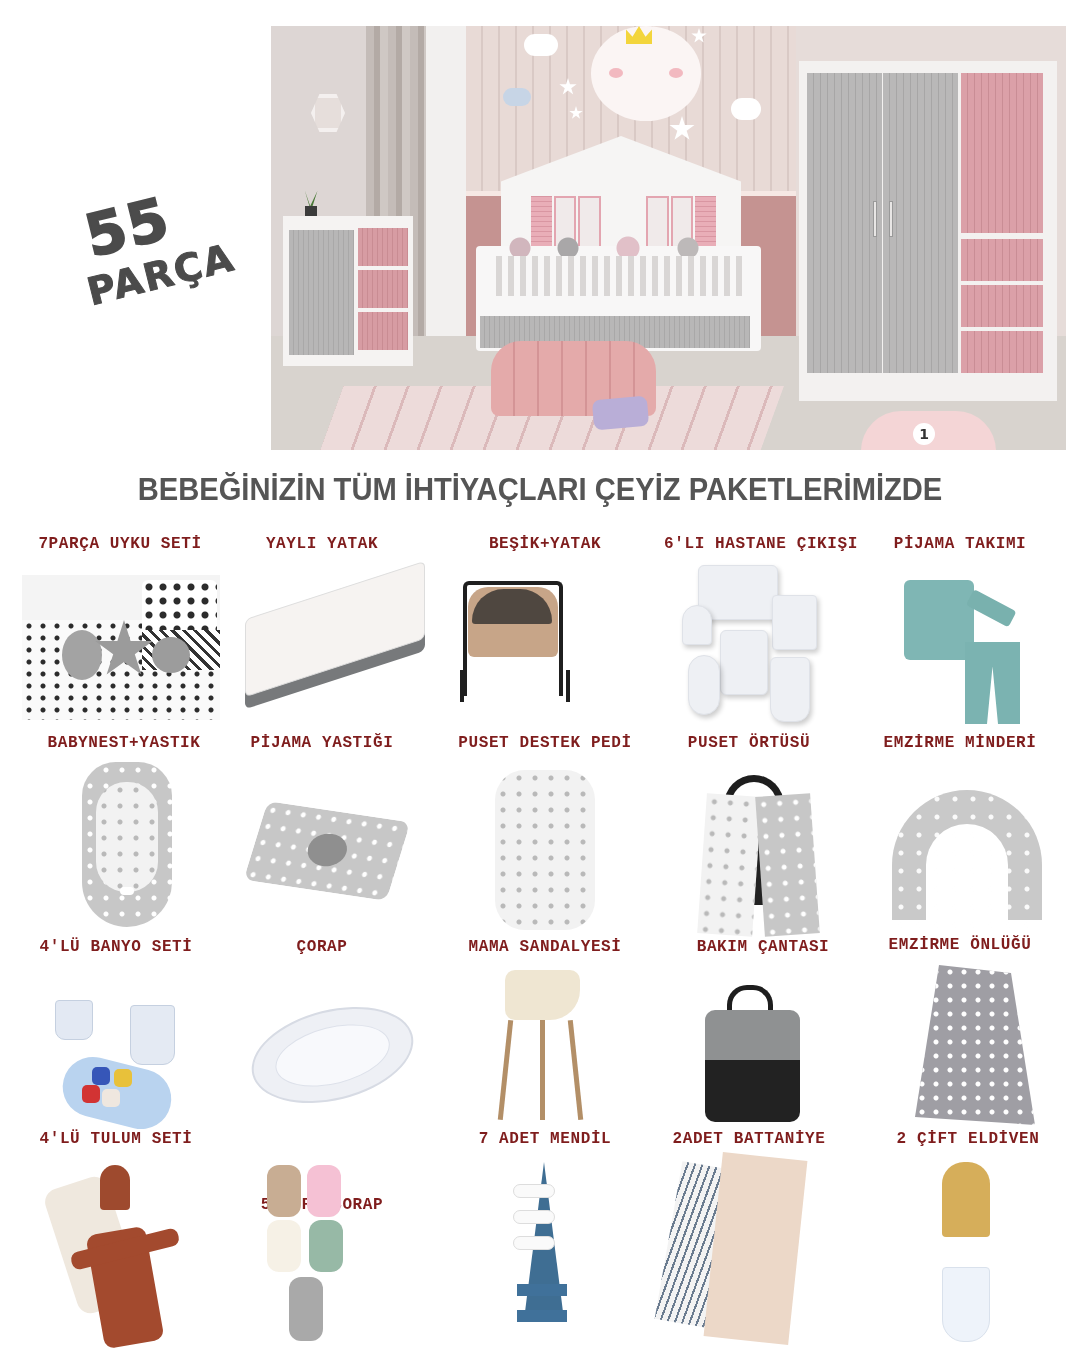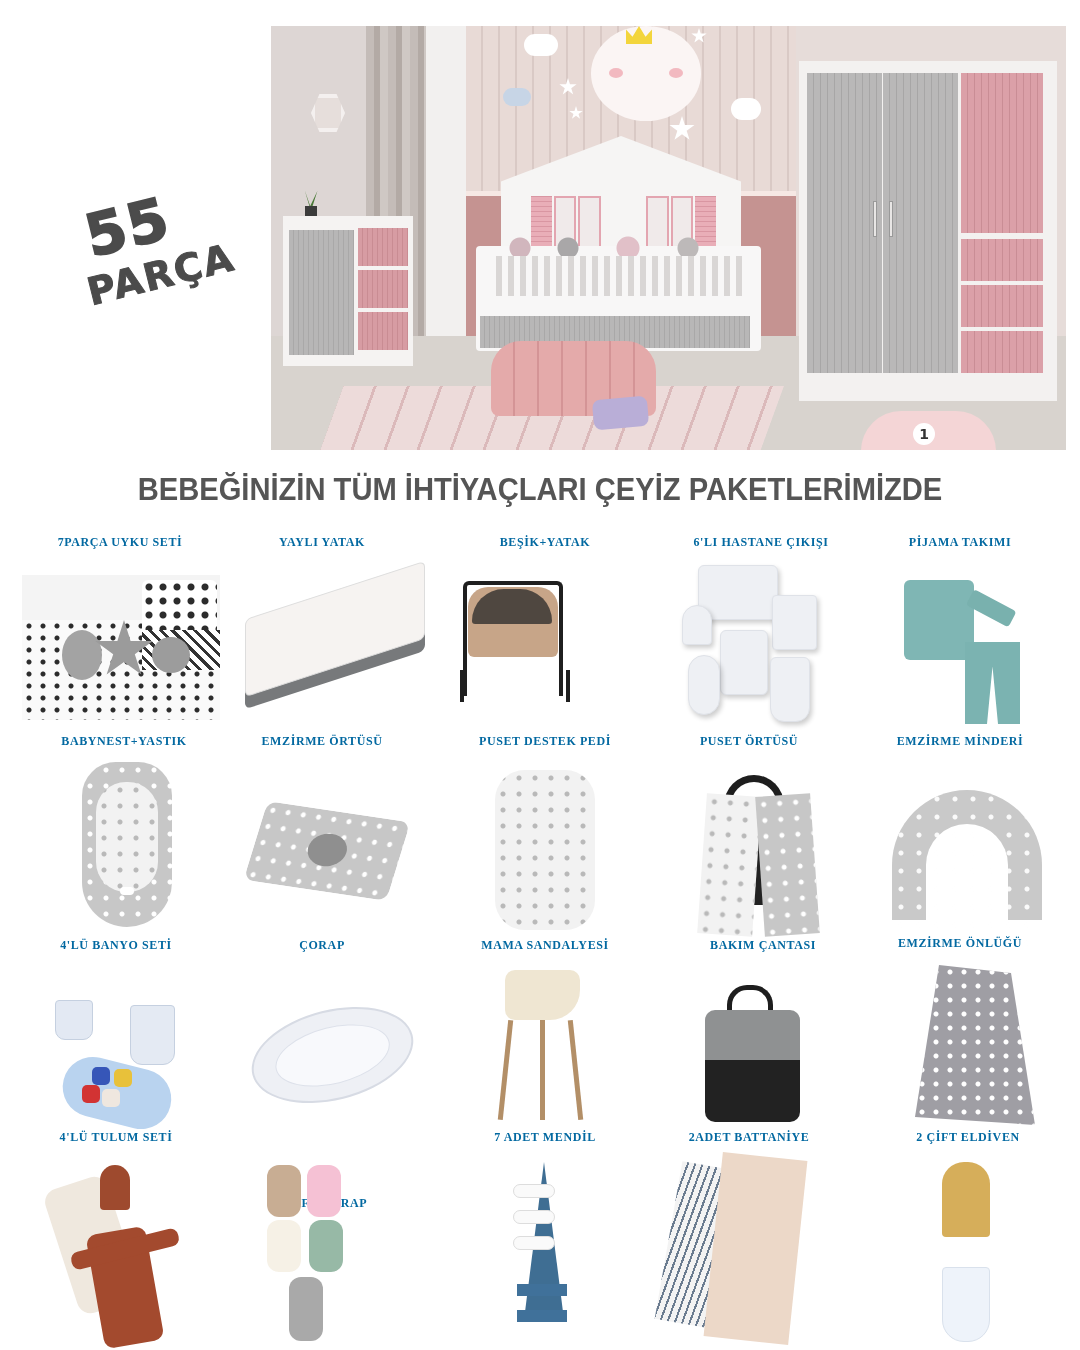--- a/index.html
+++ b/index.html
@@ -54,21 +54,21 @@
   
   .hero .pouf { position: absolute; left: 220px; top: 315px; width: 165px; height: 75px; background: repeating-linear-gradient(90deg, #e4aaaa 0 22px, #d49496 22px 24px); border-radius: 30px 30px 8px 8px; }
   .hero .cushion { position: absolute; left: 322px; top: 372px; width: 55px; height: 30px; background: #b9aed7; border-radius: 8px; transform: rotate(-5deg); }
   .hero .car { position: absolute; left: 590px; top: 385px; width: 135px; height: 50px; background: #f4d5d6; border-radius: 40px 40px 10px 10px; }
   .hero .car::after { content: "1"; position: absolute; left: 52px; top: 12px; width: 22px; height: 22px; border-radius: 50%; background: #fff; color: #333; font: bold 14px "DejaVu Sans", sans-serif; text-align: center; line-height: 22px; }
 
   
   .headline { position: absolute; left: 0; top: 472px; width: 1080px; text-align: center; font-family: "Liberation Sans", sans-serif; font-weight: 700; font-size: 31px; color: #555555; letter-spacing: 0px; transform: scaleX(0.94); }
 
   
-  .label { position: absolute; width: 216px; text-align: center; font-family: Liberation Serif, serif; font-weight: 700; font-size: 12px; color: #0369a1; letter-spacing: 0.6px; white-space: nowrap; }
+  .label { position: absolute; width: 216px; text-align: center; font-family: Liberation Mono, monospace; font-weight: 700; font-size: 16px; color: #7f1d1d; letter-spacing: 0.6px; white-space: nowrap; }
   .prod { position: absolute; }
 
   
   .p-sleep { left: 22px; top: 575px; width: 198px; height: 145px; background: #f4f4f4; overflow: hidden; }
   .p-sleep .sheet { position: absolute; left: 0; top: 45px; width: 198px; height: 100px; background: radial-gradient(circle, #2c2c2c 2px, transparent 3px) 0 0/14px 12px, #fafafa; }
   .p-sleep .pillow { position: absolute; left: 120px; top: 5px; width: 75px; height: 55px; background: radial-gradient(circle, #2c2c2c 3px, transparent 4px) 0 0/14px 14px, #ffffff; border-radius: 6px; }
   .p-sleep .zig { position: absolute; left: 120px; top: 55px; width: 78px; height: 40px; background: repeating-linear-gradient(45deg, #333 0 3px, #fff 3px 8px); }
   .p-sleep .moon { position: absolute; left: 40px; top: 55px; width: 40px; height: 50px; border-radius: 50%; background: #a3a3a3; }
   .p-sleep .starp { position: absolute; left: 72px; top: 45px; width: 60px; height: 60px; background: #9b9b9b; clip-path: polygon(50% 0,61% 35%,98% 35%,68% 57%,79% 91%,50% 70%,21% 91%,32% 57%,2% 35%,39% 35%); }
   .p-sleep .roll { position: absolute; left: 130px; top: 62px; width: 38px; height: 36px; border-radius: 50%; background: #9c9c9c; }
@@ -256,21 +256,21 @@
   <div class="g" style="left:8px;top:90px;width:32px;height:60px;border-radius:16px;"></div>
   <div class="g" style="left:90px;top:92px;width:40px;height:65px;border-radius:6px 6px 14px 14px;"></div>
 </div>
 <div class="prod p-pajama">
   <div class="shirt"></div>
   <div class="sleeve"></div>
   <div class="pants"></div>
 </div>
 
 <div class="label" style="left:16px;top:734px;">BABYNEST+YASTIK</div>
-<div class="label" style="left:214px;top:734px;">EMZİRME ÖRTÜSÜ</div>
+<div class="label" style="left:214px;top:734px;">PİJAMA YASTIĞI</div>
 <div class="label" style="left:437px;top:734px;">PUSET DESTEK PEDİ</div>
 <div class="label" style="left:641px;top:734px;">PUSET ÖRTÜSÜ</div>
 <div class="label" style="left:852px;top:734px;text-align:center;">EMZİRME MİNDERİ</div>
 
 <div class="prod p-nest gray-star-fabric">
   <div class="inner white-star-fabric"></div>
   <div class="bow"></div>
 </div>
 <div class="prod p-pillow gray-star-fabric">
   <div class="dip"></div>

